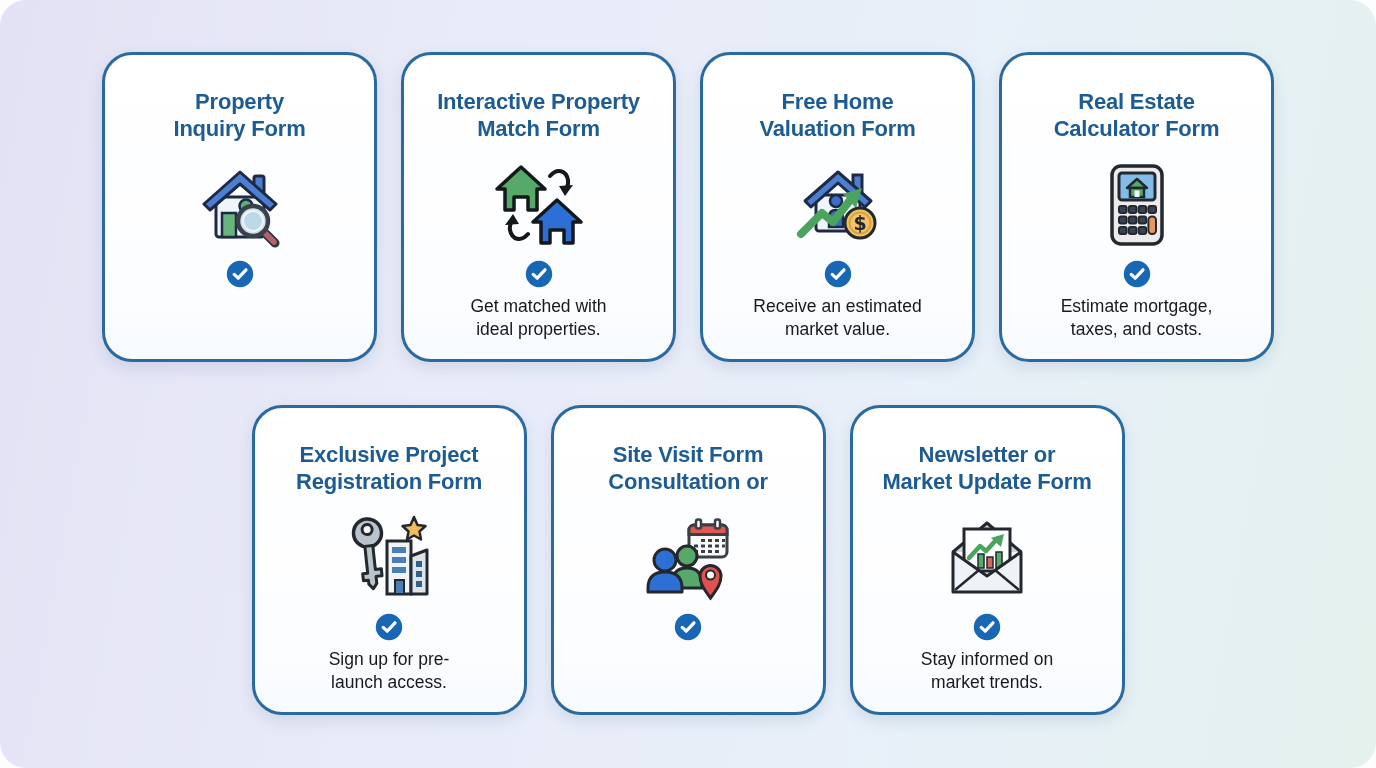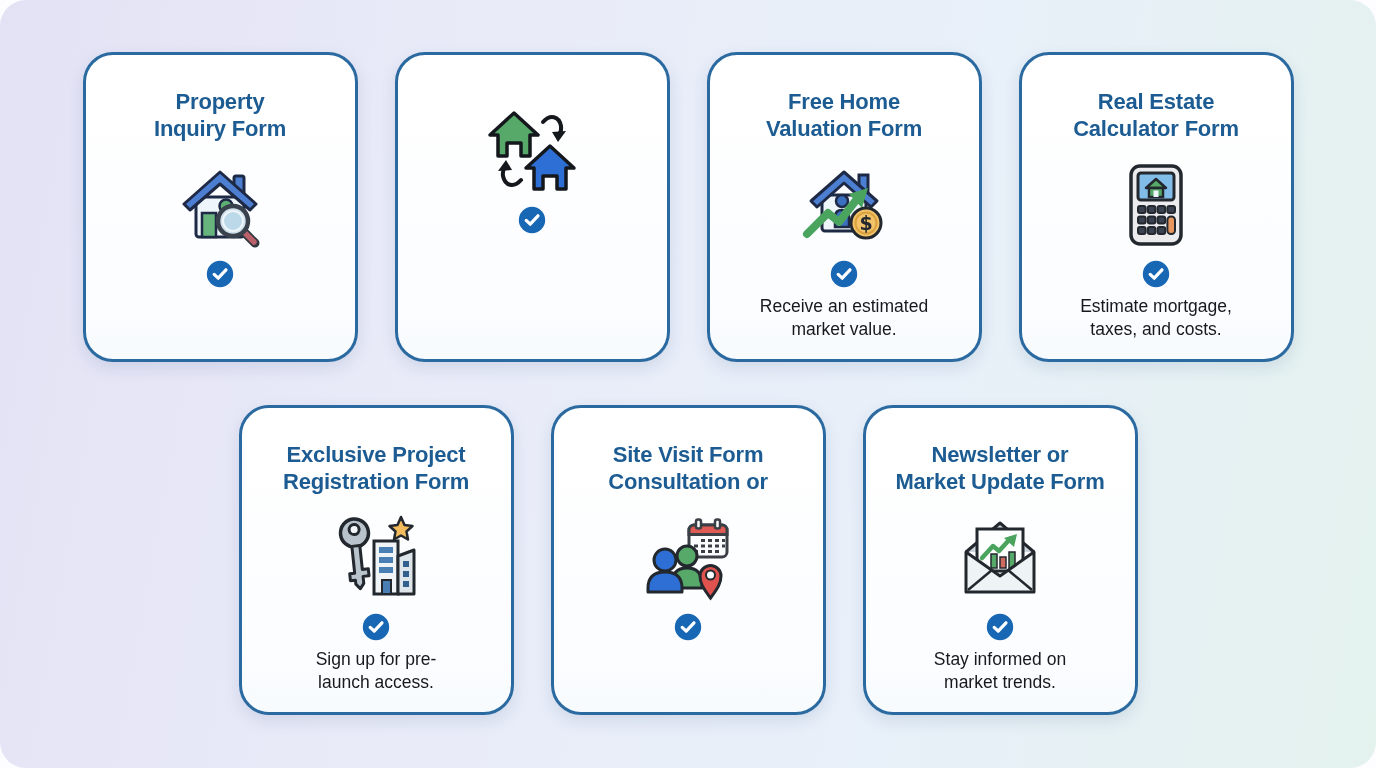--- a/index.html
+++ b/index.html
@@ -1,21 +1,21 @@
 <!DOCTYPE html>
 <html><head>
 <meta charset="utf-8">
 <style>
   * { margin:0; padding:0; box-sizing:border-box; }
   html,body { width:1376px; height:768px; background:#fdfdff; font-family:"Liberation Sans", sans-serif; }
   .canvas {
     position:relative; width:1376px; height:768px; border-radius:26px; overflow:hidden;
     background:linear-gradient(100deg,#e3e2f5 0%, #e9ebf8 32%, #e8f0f9 66%, #e4f2ee 100%);
   }
-  .row { display:flex; justify-content:center; gap:37px; }
+  .row { display:flex; justify-content:center; gap:24px; }
   .row-top { padding-top:52px; }
   .row-bottom { padding-top:43px; }
   .card {
     width:275px; height:310px; background:linear-gradient(180deg,#ffffff 0%, #fcfdff 78%, #f7fbfe 100%);
     border:3px solid #2b6aa0; border-radius:30px;
     box-shadow:0 6px 16px rgba(60,90,140,.14);
     display:flex; flex-direction:column; align-items:center;
     padding-top:33px; cursor:pointer;
   }
   .card-title { text-align:center; color:#1d5c92; font-weight:bold; font-size:22px; line-height:27px; letter-spacing:-0.2px; }
@@ -53,35 +53,43 @@
       </div>
       <div class="check-wrap">
         <svg viewBox="0 0 28 28" width="28" height="28">
           <circle cx="14" cy="14" r="13.2" fill="#1767b5"></circle>
           <path d="M8.2 14.4 L12.2 18.2 L20 9.8" fill="none" stroke="#ffffff" stroke-width="3.2" stroke-linecap="round" stroke-linejoin="round"></path>
         </svg>
       </div>
     </div>
 
     <div class="card">
+      <div class="card-title">
+        <span>Interactive Property</span>
+        <span>Match Form</span>
+      </div>
       <div class="icon-wrap">
         <svg viewBox="0 0 92 92">
           <path d="M28 8 L52 30 L44 30 L44 51 L35 51 L35 38 L21 38 L21 51 L12 51 L12 30 L4 30 Z" fill="#57a96a" stroke="#14181d" stroke-width="3.5" stroke-linejoin="round"></path>
           <path d="M64 41 L88 63 L80 63 L80 84 L71 84 L71 71 L57 71 L57 84 L48 84 L48 63 L40 63 Z" fill="#2e6fd6" stroke="#14181d" stroke-width="3.5" stroke-linejoin="round"></path>
           <path d="M57 17 C64 9 73 11 75 21 C75.5 24 75 27 73 30" fill="none" stroke="#14181d" stroke-width="4" stroke-linecap="round"></path>
           <polygon points="66,27 80,26 72,37" fill="#14181d"></polygon>
           <path d="M35 75 C28 83 19 81 17 71 C16.5 68 17 65 19 62" fill="none" stroke="#14181d" stroke-width="4" stroke-linecap="round"></path>
           <polygon points="26,65 12,66 20,55" fill="#14181d"></polygon>
         </svg>
       </div>
       <div class="check-wrap">
         <svg viewBox="0 0 28 28" width="28" height="28">
           <circle cx="14" cy="14" r="13.2" fill="#1767b5"></circle>
           <path d="M8.2 14.4 L12.2 18.2 L20 9.8" fill="none" stroke="#ffffff" stroke-width="3.2" stroke-linecap="round" stroke-linejoin="round"></path>
         </svg>
+      </div>
+      <div class="card-desc">
+        <span>Get matched with</span>
+        <span>ideal properties.</span>
       </div>
     </div>
 
     <div class="card">
       <div class="card-title">
         <span>Free Home</span>
         <span>Valuation Form</span>
       </div>
       <div class="icon-wrap">
         <svg viewBox="0 0 92 92">

